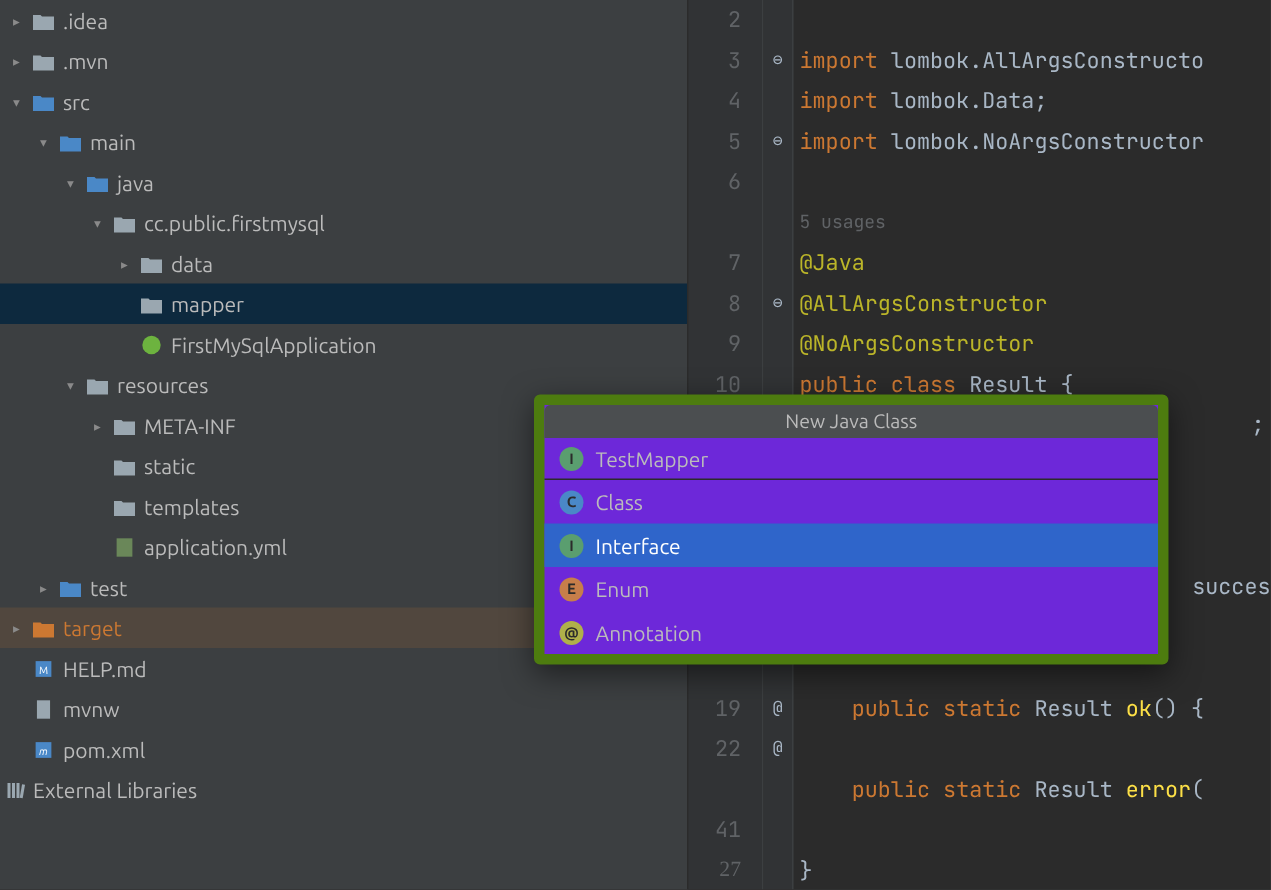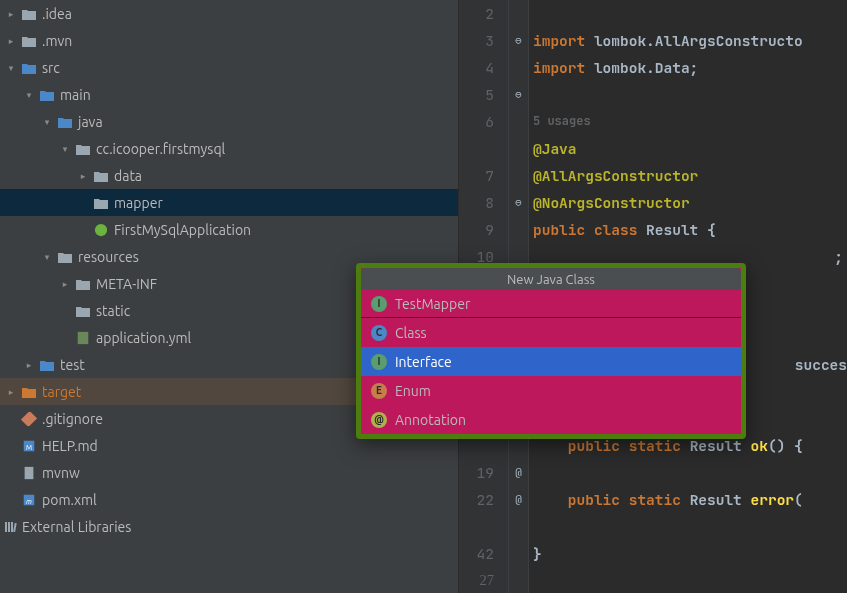--- a/index.html
+++ b/index.html
@@ -84,37 +84,37 @@
   }
   .marker-col {
     width: 20px;
     background: #313335;
     color: #606366;
     text-align: center;
     border-right: 1px solid #3c3f41;
   }
   .marker-col .marker { height: 27px; font-size: 11px; color: #a9b7c6; }
   .code-col { flex: 1; padding-left: 4px; overflow: hidden; }
-  .code-line { height: 27px; white-space: pre; font-weight: bold; }
+  .code-line { height: 27px; white-space: pre; }
   .usage-hint { color: #606366; font-size: 12px; padding-left: 0; }
   .kw { color: #cc7832; }
   .anno { color: #bbb529; }
   .ident { color: #a9b7c6; }
   .type { color: #a9b7c6; }
   .cls { color: #a9b7c6; }
   .fn { color: #fde047; }
 
   
   .popup {
     position: absolute;
     left: 356px;
     top: 263px;
-    width: 390px;
-    background: #be185d;
-    border: 5px solid #4d7c0f;
+    width: 423px;
+    background: #6d28d9;
+    border: 7px solid #4d7c0f;
     box-shadow: 0 6px 20px rgba(0,0,0,0.5);
     border-radius: 4px;
     z-index: 100;
   }
   .popup-title {
     text-align: center;
     padding: 4px 0;
     color: #bbbbbb;
     font-size: 13px;
     background: #4b4e50;
@@ -210,21 +210,21 @@
           <span class="label">java</span>
         </div>
         <div class="tree-row">
           <span class="indent" style="width: 54px;"></span>
           <span class="chevron ">▾</span>
           <span class="node-icon folder-icon">
             <svg viewBox="0 0 16 14">
               <path d="M1 3 h5 l1 1 h8 v9 h-14 z" fill="#9aa7b0"></path>
             </svg>
           </span>
-          <span class="label">cc.icooper.firstmysql</span>
+          <span class="label">cc.public.firstmysql</span>
         </div>
         <div class="tree-row">
           <span class="indent" style="width: 72px;"></span>
           <span class="chevron ">▸</span>
           <span class="node-icon folder-icon">
             <svg viewBox="0 0 16 14">
               <path d="M1 3 h5 l1 1 h8 v9 h-14 z" fill="#9aa7b0"></path>
             </svg>
           </span>
           <span class="label">data</span>
@@ -276,20 +276,30 @@
             <svg viewBox="0 0 16 14">
               <path d="M1 3 h5 l1 1 h8 v9 h-14 z" fill="#9aa7b0"></path>
             </svg>
           </span>
           <span class="label">static</span>
         </div>
         <div class="tree-row">
           <span class="indent" style="width: 54px;"></span>
           <span class="chevron none"></span>
           <span class="node-icon folder-icon">
+            <svg viewBox="0 0 16 14">
+              <path d="M1 3 h5 l1 1 h8 v9 h-14 z" fill="#9aa7b0"></path>
+            </svg>
+          </span>
+          <span class="label">templates</span>
+        </div>
+        <div class="tree-row">
+          <span class="indent" style="width: 54px;"></span>
+          <span class="chevron none"></span>
+          <span class="node-icon folder-icon">
             <svg viewBox="0 0 16 16">
               <rect x="2" y="1" width="12" height="14" fill="#6a8759"></rect>
             </svg>
           </span>
           <span class="label">application.yml</span>
         </div>
         <div class="tree-row">
           <span class="indent" style="width: 18px;"></span>
           <span class="chevron ">▸</span>
           <span class="node-icon folder-icon">
@@ -301,30 +311,20 @@
         </div>
         <div class="tree-row target-highlight">
           <span class="indent" style="width: 0px;"></span>
           <span class="chevron ">▸</span>
           <span class="node-icon folder-icon">
             <svg viewBox="0 0 16 14">
               <path d="M1 3 h5 l1 1 h8 v9 h-14 z" fill="#cc7832"></path>
             </svg>
           </span>
           <span class="label">target</span>
-        </div>
-        <div class="tree-row">
-          <span class="indent" style="width: 0px;"></span>
-          <span class="chevron none"></span>
-          <span class="node-icon folder-icon">
-            <svg viewBox="0 0 16 16">
-              <rect x="2" y="1" width="12" height="14" fill="#c97c5d" transform="rotate(45 8 8)"></rect>
-            </svg>
-          </span>
-          <span class="label">.gitignore</span>
         </div>
         <div class="tree-row">
           <span class="indent" style="width: 0px;"></span>
           <span class="chevron none"></span>
           <span class="node-icon folder-icon">
             <svg viewBox="0 0 16 16">
               <rect x="2" y="2" width="12" height="12" fill="#4a88c7"></rect>
               <text x="8" y="12" font-size="8" text-anchor="middle" fill="#fff">M</text>
             </svg>
           </span>
@@ -380,21 +380,21 @@
         <div style="height: 27px;"></div>
         <div style="height: 27px;"></div>
         <div style="height: 27px;"></div>
         <div style="height: 27px;"></div>
         <div style="height: 27px;"></div>
         <div style="height: 27px;"></div>
         <div style="height: 27px;"></div>
         <div style="height: 27px;">19</div>
         <div style="height: 27px;">22</div>
         <div style="height: 27px;"></div>
-        <div style="height: 27px;">42</div>
+        <div style="height: 27px;">41</div>
         <div style="height: 27px; font-family: Liberation Serif, serif;">27</div>
       </div>
     <div class="marker-col" id="markers">
         <div class="marker"></div>
         <div class="marker">⊖</div>
         <div class="marker"></div>
         <div class="marker">⊖</div>
         <div class="marker"></div>
         <div class="marker"></div>
         <div class="marker"></div>
@@ -411,20 +411,21 @@
         <div class="marker">@</div>
         <div class="marker">@</div>
         <div class="marker"></div>
         <div class="marker"></div>
         <div class="marker"></div>
       </div>
     <div class="code-col">
       <div class="code-line"></div>
       <div class="code-line"><span class="kw">import</span><span class="ident"> lombok.AllArgsConstructo</span></div>
       <div class="code-line"><span class="kw">import</span><span class="ident"> lombok.Data;</span></div>
+      <div class="code-line"><span class="kw">import</span><span class="ident"> lombok.NoArgsConstructor</span></div>
       <div class="code-line"></div>
       <div class="code-line usage-hint">5 usages</div>
       <div class="code-line"><span class="anno">@Java</span></div>
       <div class="code-line"><span class="anno">@AllArgsConstructor</span></div>
       <div class="code-line"><span class="anno">@NoArgsConstructor</span></div>
       <div class="code-line"><span class="kw">public</span> <span class="kw">class</span> <span class="cls">Result</span><span class="ident"> {</span></div>
       <div class="code-line" style="text-align:right;padding-right:4px"><span class="ident">;</span></div>
       <div class="code-line"></div>
       <div class="code-line"></div>
       <div class="code-line"></div>

